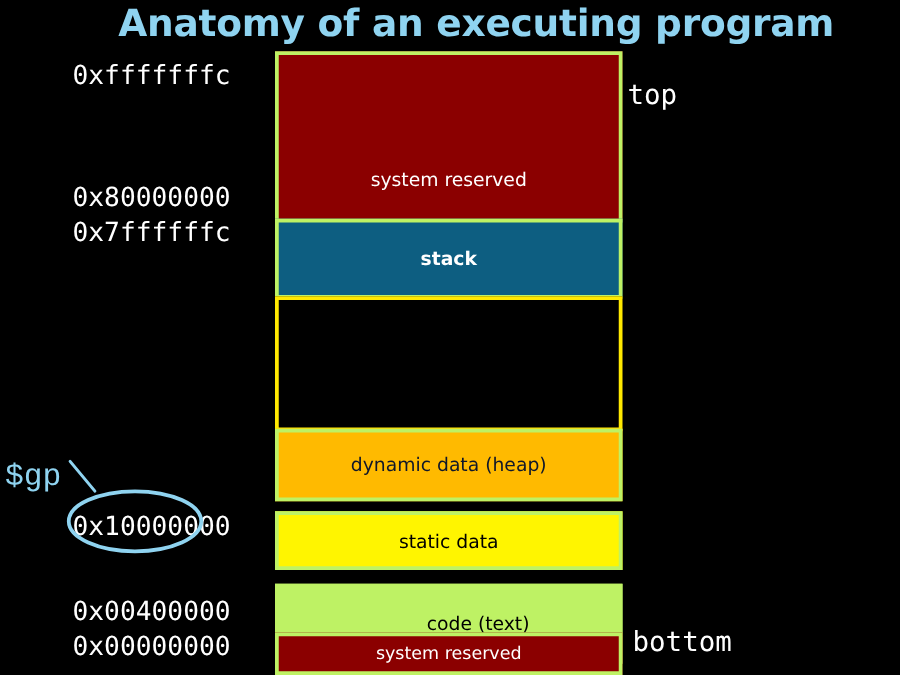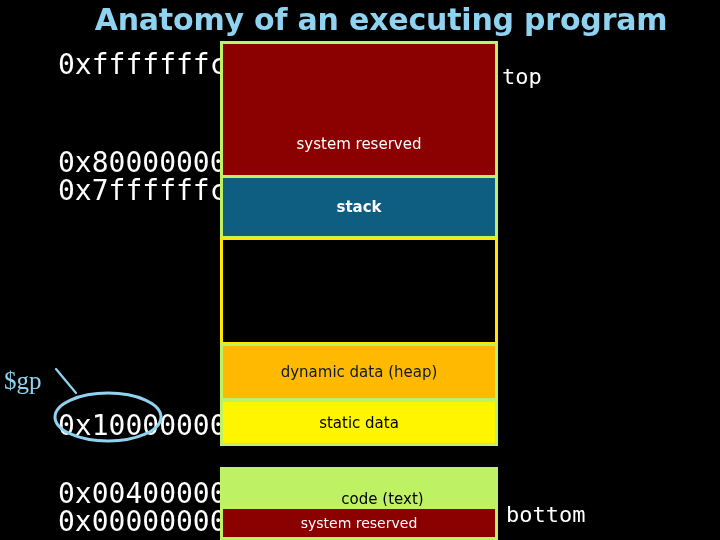--- a/index.html
+++ b/index.html
@@ -75,21 +75,21 @@
     height: 108px;
     background: #000000;
   }
   #block-heap {
     top: 302px;
     height: 58px;
     background: #FFBA00;
     color: #0f172a;
   }
   #block-static {
-    top: 358px;
+    top: 368px;
     height: 47px;
     background: #FFF500;
     color: #000000;
   }
   #block-code {
     top: 426px;
     height: 64px;
     background: #bef264;
     color: #000000;
     padding-left: 47px;
@@ -100,21 +100,21 @@
     background: #8B0000;
     color: #FFFFFF;
     font-size: 14px;
   }
 
   
   .addr {
     position: absolute;
     color: #FFFFFF;
     font-family: "DejaVu Sans Mono", monospace;
-    font-size: 28px;
+    font-size: 21px;
     white-space: nowrap;
     letter-spacing: 0px;
   }
   #addr-fffffffc { left: 58px;  top: 48px; }
   #addr-80000000 { left: 58px;  top: 146px; }
   #addr-7ffffffc { left: 58px;  top: 174px; }
   #addr-10000000 { left: 58px;  top: 409px; }
   #addr-00400000 { left: 58px;  top: 477px; }
   #addr-00000000 { left: 58px;  top: 505px; }
 
@@ -128,21 +128,21 @@
   }
   #label-top    { left: 502px; top: 64px; }
   #label-bottom { left: 506px; top: 502px; }
 
   
   #gp-label {
     position: absolute;
     left: 4px;
     top: 367px;
     color: #8FD3F0;
-    font-family: Liberation Serif, serif;
+    font-family: Liberation Mono, monospace;
     font-size: 25px;
     white-space: nowrap;
   }
   #gp-annotation-svg {
     position: absolute;
     left: 0;
     top: 355px;
     width: 240px;
     height: 90px;
     pointer-events: none;

